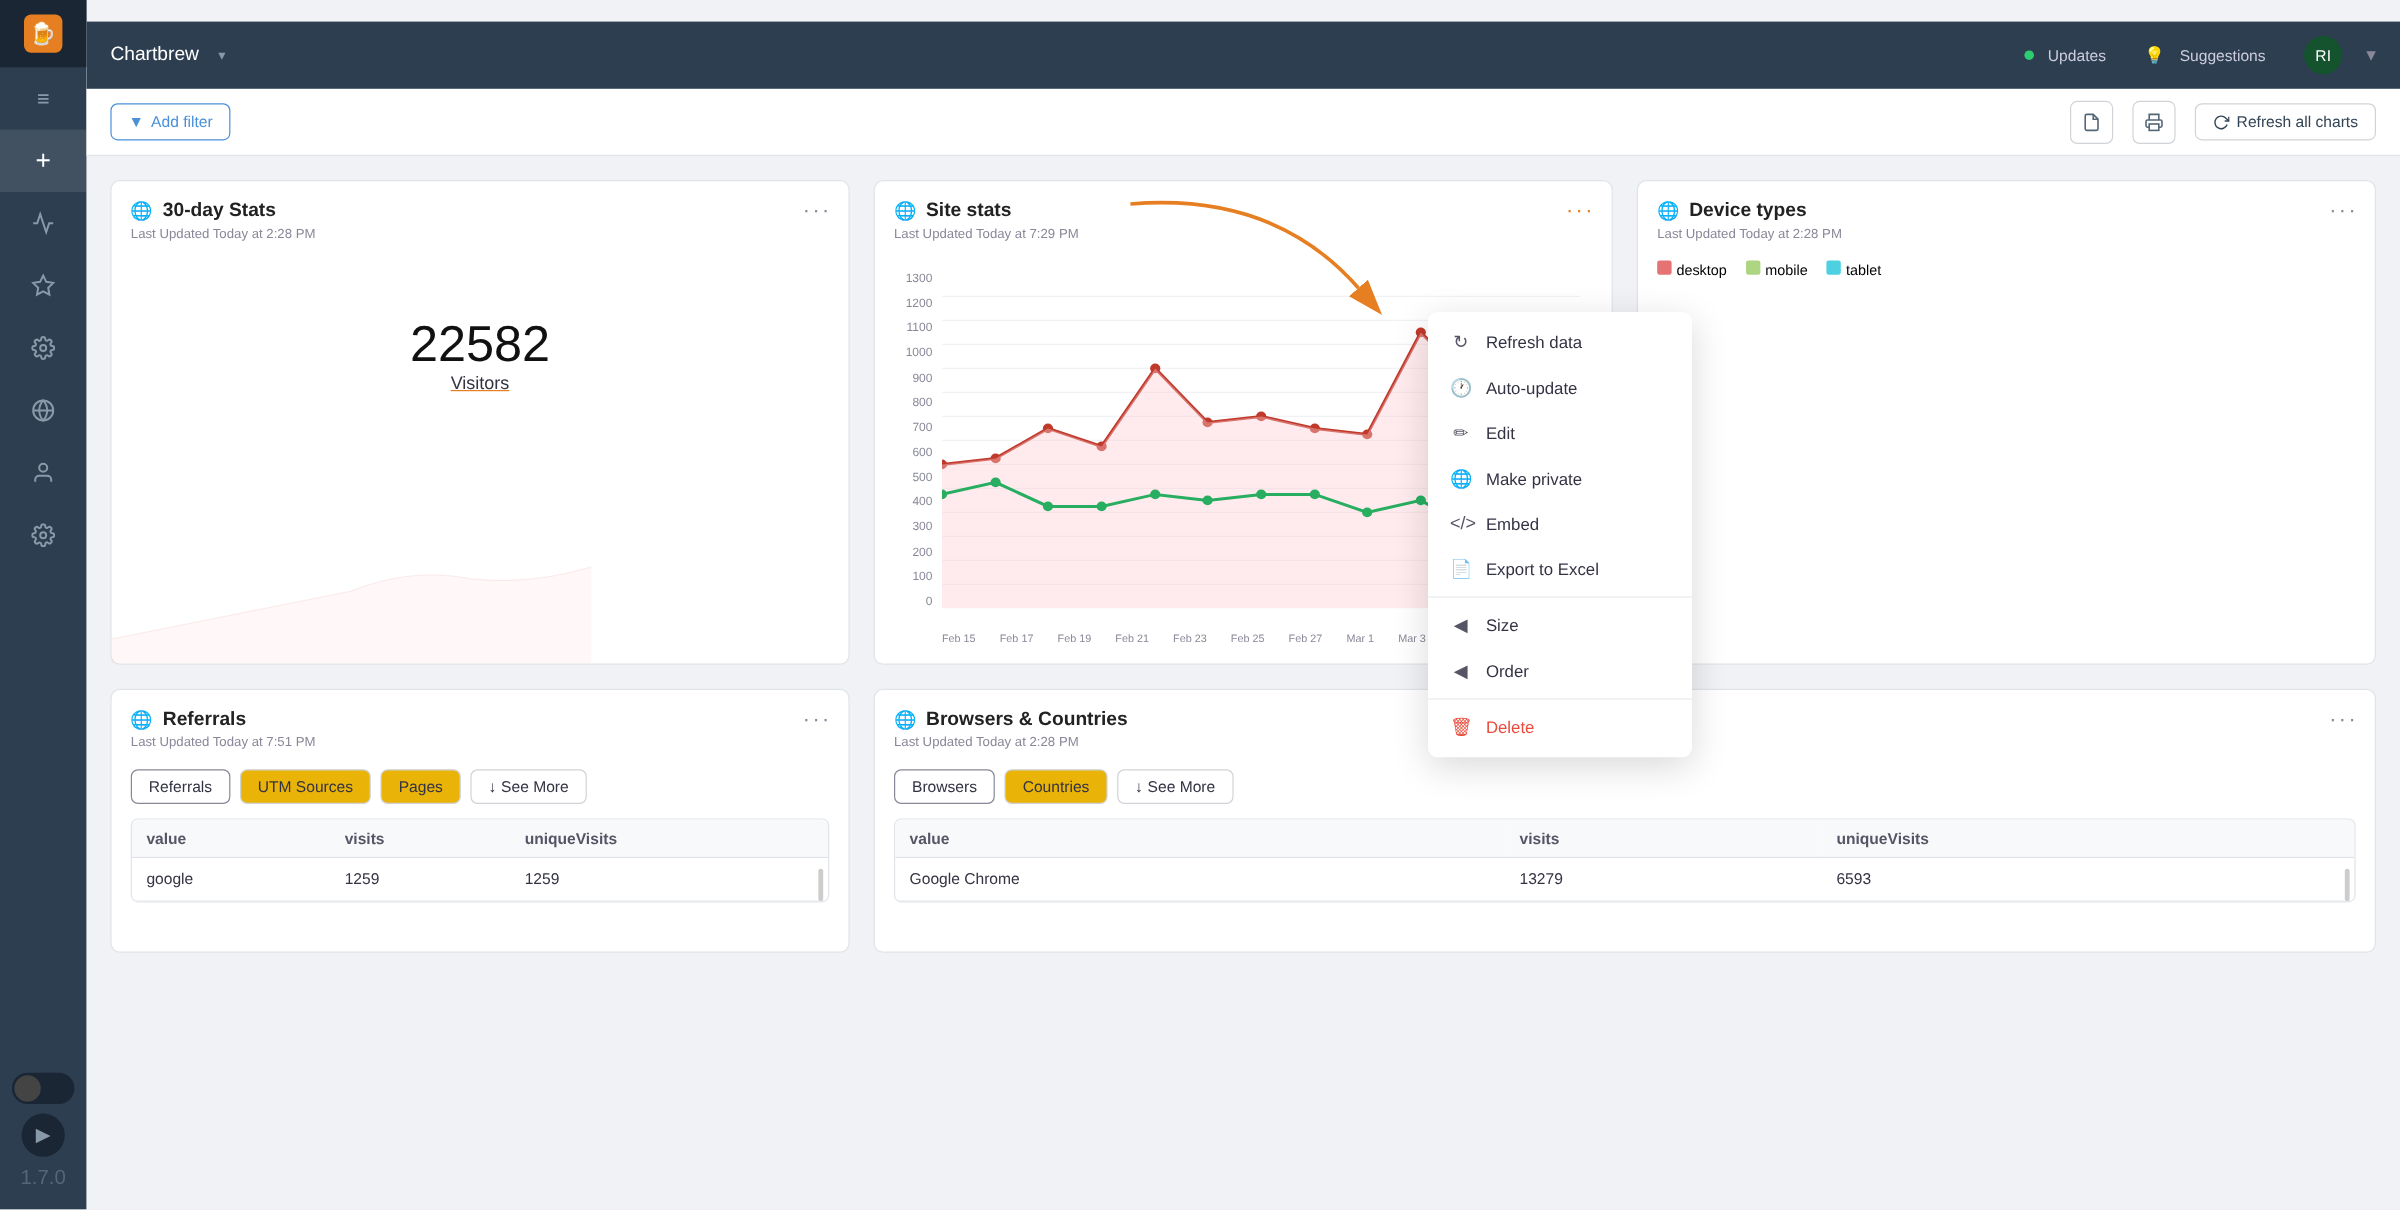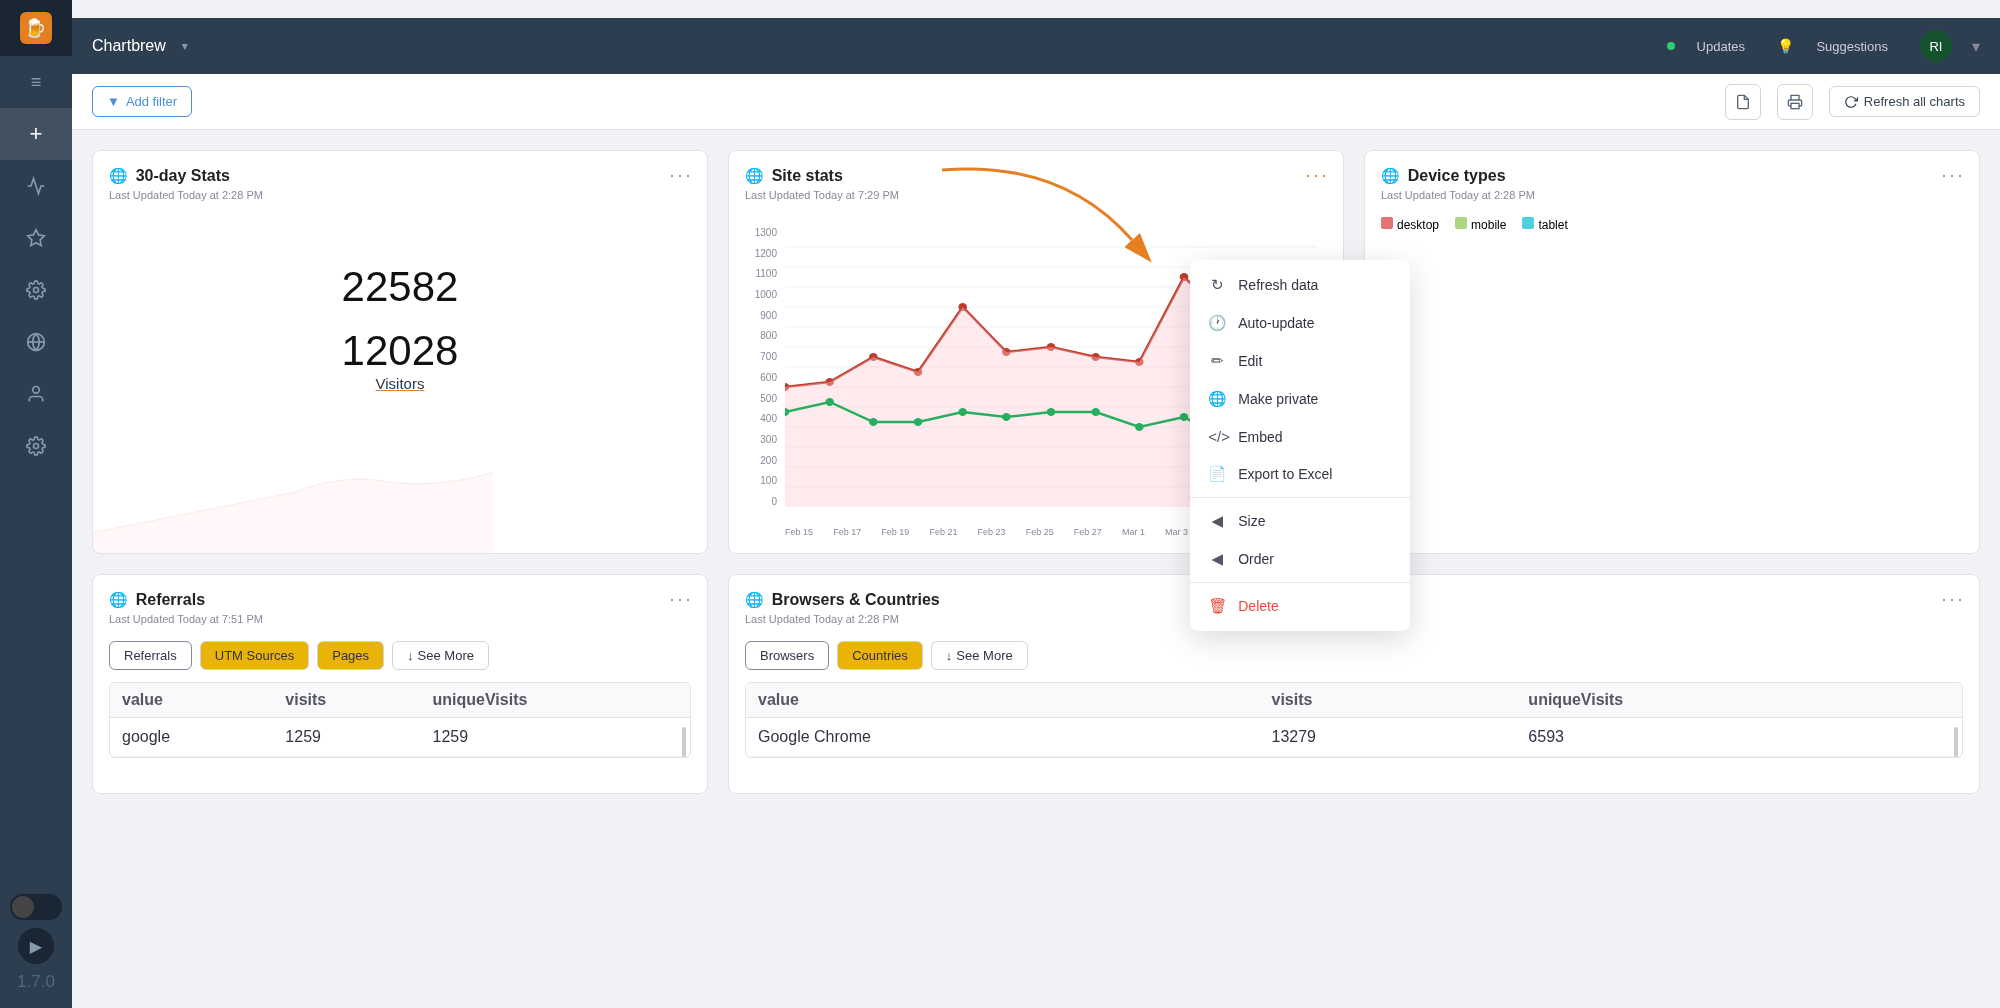--- a/index.html
+++ b/index.html
@@ -109,21 +109,21 @@
       font-weight: 500;
     }
     .topbar-dropdown {
       color: #8899aa;
       font-size: 12px;
     }
     .topbar-spacer { flex: 1; }
     .topbar-item {
       display: flex;
       align-items: center;
-      gap: 22px;
+      gap: 12px;
       color: #ccd;
       font-size: 13px;
       cursor: pointer;
     }
     .topbar-item .dot {
       width: 8px;
       height: 8px;
       background: #2ecc71;
       border-radius: 50%;
     }
@@ -405,21 +405,21 @@
       font-size: 13px;
       cursor: pointer;
       background: #fff;
       color: #334;
     }
 
     
     .data-table {
       width: 100%;
       border-collapse: collapse;
-      font-size: 16px;
+      font-size: 13px;
     }
     .data-table th {
       text-align: left;
       padding: 8px 12px;
       border-bottom: 1px solid #e0e4e8;
       color: #556;
       font-weight: 600;
       background: #f8f9fa;
     }
     .data-table td {
@@ -573,21 +573,20 @@
 
       <div class="card stats-card" style="min-height:380px;">
         <div class="card-header">
           <span class="globe-icon">🌐</span>
           <span class="card-title">30-day Stats</span>
         </div>
         <div class="card-subtitle">Last Updated Today at 2:28 PM</div>
         <div class="card-menu">···</div>
         <div style="text-align:center; padding-top:30px; position:relative;">
           <div class="stat-value">22582</div>
-          <div class="stat-value">12028</div>
           <div class="stat-label2">Visitors</div>
         </div>
 
         <svg class="stats-bg-chart" viewBox="0 0 400 100" preserveAspectRatio="none">
           <path d="M0 80 Q50 70 100 60 Q150 50 200 40 Q250 20 300 30 Q350 35 400 20" stroke="#e57373" stroke-width="2" fill="none"></path>
           <path d="M0 80 Q50 70 100 60 Q150 50 200 40 Q250 20 300 30 Q350 35 400 20 L400 100 L0 100 Z" fill="#ffcdd2"></path>
         </svg>
       </div>
 
       <div class="card site-stats-card" style="min-height:380px; position:relative;">

